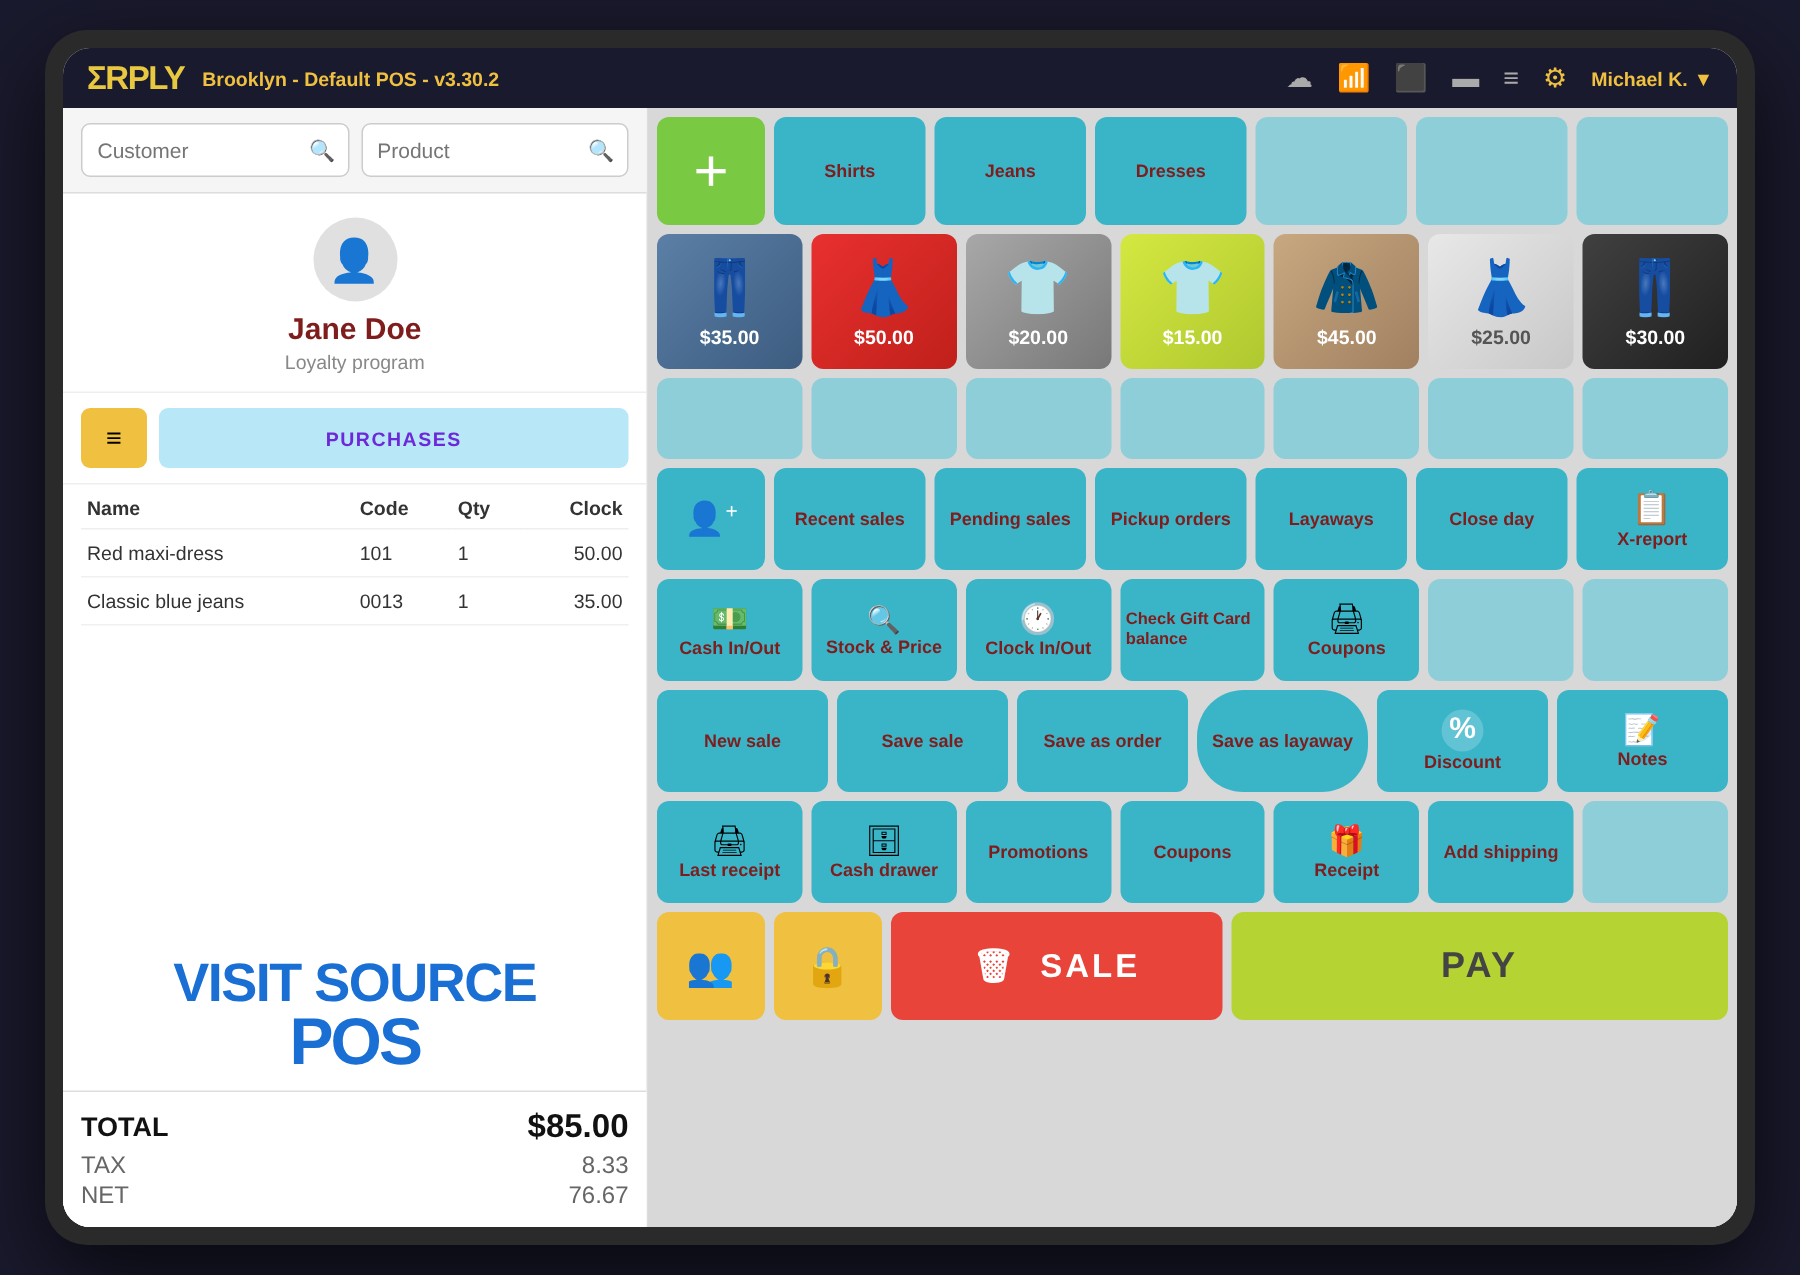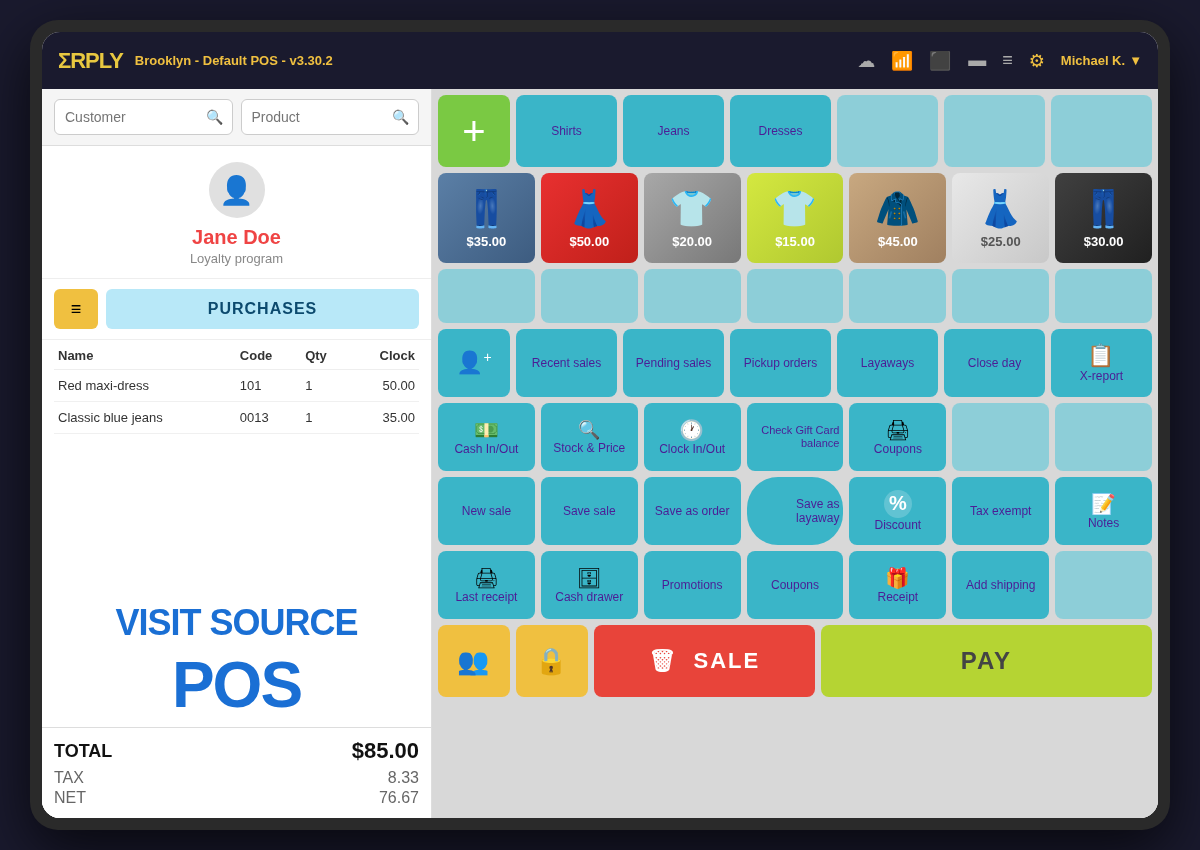--- a/index.html
+++ b/index.html
@@ -24,21 +24,21 @@
       height: 100%;
       background: #f0f0f0;
       border-radius: 18px;
       overflow: hidden;
       display: flex;
       flex-direction: column;
     }
     
     .header {
       background: #1a1a2e;
-      height: 57px;
+      height: 40px;
       display: flex;
       align-items: center;
       padding: 0 16px;
       flex-shrink: 0;
     }
     .header-logo {
       color: #e8c840;
       font-weight: 900;
       font-size: 22px;
       margin-right: 12px;
@@ -135,21 +135,21 @@
       display: flex;
       align-items: center;
       justify-content: center;
       font-size: 28px;
       color: #bbb;
       margin-bottom: 8px;
     }
     .customer-name {
       font-size: 20px;
       font-weight: 700;
-      color: #ef4444;
+      color: #7f1d1d;
     }
     .customer-loyalty {
       font-size: 13px;
       color: #888;
       margin-top: 2px;
     }
     .customer-stats {
       display: flex;
       width: 100%;
       margin-top: 12px;
@@ -193,23 +193,23 @@
       display: flex;
       align-items: center;
       justify-content: center;
     }
     .btn-purchases {
       flex: 1;
       background: #b8e8f8;
       border: none;
       border-radius: 6px;
       height: 40px;
-      font-size: 16px;
+      font-size: 13px;
       font-weight: 700;
-      color: #0c4a6e;
+      color: #6d28d9;
       cursor: pointer;
       letter-spacing: 1px;
     }
     
     .order-table {
       flex: 1;
       padding: 0 12px;
       overflow-y: auto;
     }
     .order-table table {
@@ -240,26 +240,25 @@
       text-align: center;
     }
     .pos-line1 {
       font-size: 36px;
       font-weight: 900;
       color: #1a6fd4;
       letter-spacing: -1px;
       line-height: 1;
     }
     .pos-line2 {
-      font-size: 64px;
+      font-size: 44px;
       font-weight: 900;
       color: #1a6fd4;
       letter-spacing: -2px;
       line-height: 1;
-      margin-top: 12px;
     }
     
     .totals-section {
       padding: 10px 12px;
       border-top: 1px solid #ddd;
       background: #fff;
     }
     .total-main {
       display: flex;
       justify-content: space-between;
@@ -302,24 +301,24 @@
       align-items: center;
       justify-content: center;
       cursor: pointer;
       padding: 6px 4px;
       text-align: center;
       position: relative;
       overflow: hidden;
     }
     .tile-label {
       font-size: 12px;
-      font-weight: 400;
-      color: #4c1d95;
+      font-weight: 700;
+      color: #7f1d1d;
       line-height: 1.2;
-      text-align: right;
+      text-align: left;
     }
     .tile-price {
       font-size: 13px;
       font-weight: 700;
       color: #fff;
       margin-top: 4px;
     }
     
     .tile-add {
       background: #7ac943;
@@ -607,23 +606,20 @@
             <span class="tile-label">Save as order</span>
           </div>
           <div class="tile tile-func" style="flex:1;border-radius:31px;">
             <span class="tile-label">Save as layaway</span>
           </div>
           <div class="tile tile-func" style="flex:1;">
             <span style="font-size:20px; font-weight:700; color:#fff; background:rgba(255,255,255,0.2); border-radius:50%; width:28px; height:28px; display:flex; align-items:center; justify-content:center;">%</span>
             <span class="tile-label">Discount</span>
           </div>
           <div class="tile tile-func" style="flex:1;">
-            <span class="tile-label">Tax exempt</span>
-          </div>
-          <div class="tile tile-func" style="flex:1;">
             <span style="font-size:20px;">📝</span>
             <span class="tile-label">Notes</span>
           </div>
         </div>
 
         <div class="grid-row" style="flex: 0 0 68px;">
           <div class="tile tile-func" style="flex:1;">
             <span style="font-size:20px;">🖨</span>
             <span class="tile-label">Last receipt</span>
           </div>

